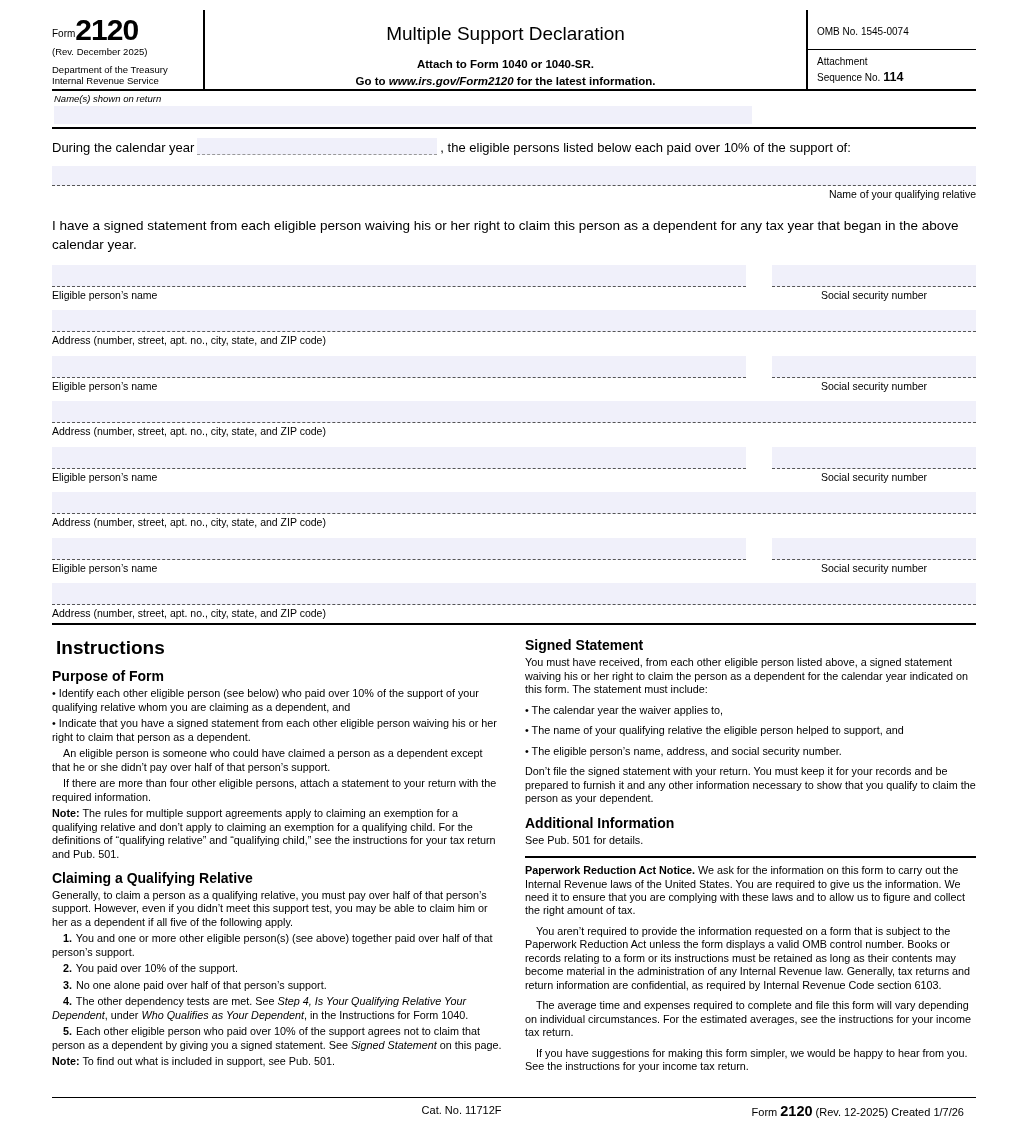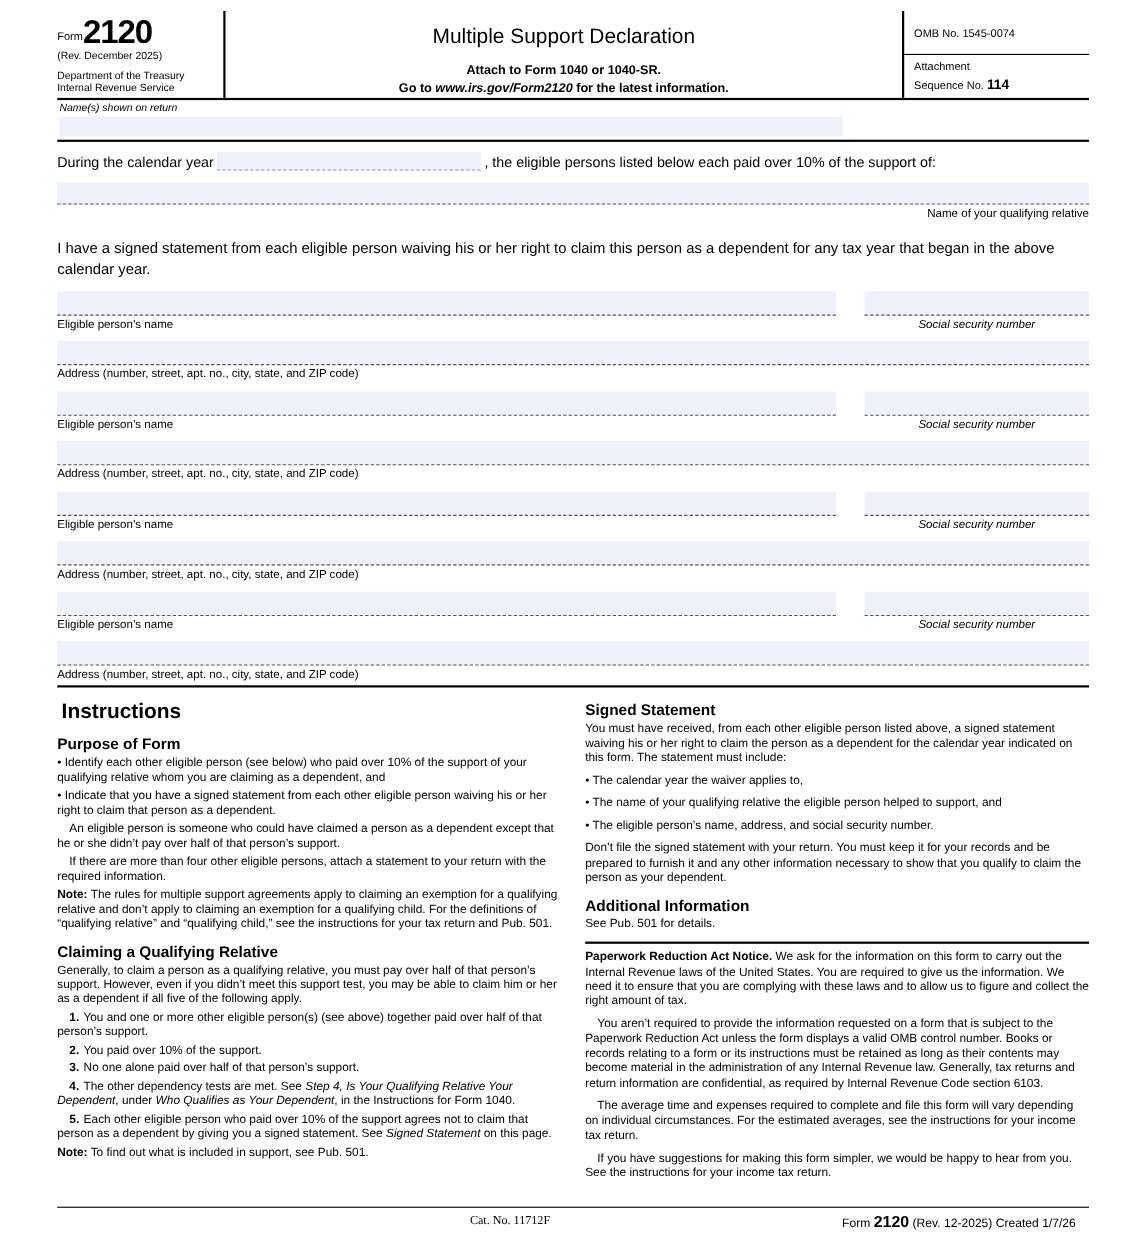--- a/index.html
+++ b/index.html
@@ -1,21 +1,21 @@
 <!DOCTYPE html>
 <html><head>
 <meta charset="utf-8">
 <style>
   * { box-sizing: border-box; }
   html,body { margin:0; padding:0; }
   body {
     width:1024px; height:1139px; background:#fff; color:#000;
     font-family:"Liberation Sans", sans-serif; overflow:hidden;
   }
-  .sheet { padding:10px 34px 0 52px; }
+  .sheet { padding:10px 48px 0 52px; }
 
   
   .hdr { display:grid; grid-template-columns:153px 1fr 170px; border-bottom:2.5px solid #000; }
   .hdr-left { border-right:2px solid #000; padding:6px 6px 3px 0; }
   .form-line { display:flex; align-items:flex-end; }
   .form-word { font-size:10px; padding-bottom:4px; }
   .form-num  { font-size:30px; font-weight:bold; letter-spacing:-1px; line-height:0.9; }
   .rev  { font-size:9.5px; margin-top:3px; }
   .dept { font-size:9.5px; margin-top:7px; line-height:1.18; }
   .hdr-center { text-align:center; padding-top:13px; }
@@ -44,40 +44,40 @@
                border-bottom:1.5px dashed #999; margin:0 3px; }
   .qual-input { height:20px; border-bottom:1.5px dashed #555; margin-top:11px; }
   .qual-label { text-align:right; font-size:10.5px; margin-top:2px; }
   .statement { font-size:13.5px; line-height:1.4; margin-top:17px; }
 
   
   .pblock { margin-top:10px; }
   .prow, .plabels { display:grid; grid-template-columns:1fr 204px; column-gap:26px; }
   .pfield { height:22px; border-bottom:1.5px dashed #555; position:relative; }
   .plabels { font-size:10.5px; margin-top:2px; }
-  .ssn-c { text-align:center;font-style:italic; }
+  .ssn-c { text-align:center; }
   .addr-field { height:22px; border-bottom:1.5px dashed #555; margin-top:9px; }
   .addr-label { font-size:10.5px; margin-top:2px; }
   .form-end { border-bottom:2.5px solid #000; margin-top:4px; }
 
   
   .instr { display:flex; gap:22px; margin-top:10px; }
   .col { flex:1; min-width:0; }
   .ins-title { font-size:19px; font-weight:bold; margin:2px 4px 5px; }
   .h2 { font-size:14px; font-weight:bold; margin:9px 0 2px; }
   .instr p { font-size:10.8px; line-height:1.25; margin:3px 0; }
   .instr p.sp { margin:7px 0; }
   .ind { text-indent:11px; }
   .num b { margin-right:1px; }
   .bar { border-top:2.5px solid #000; margin:9px 0 6px; }
 
   
   .foot { border-top:1.5px solid #000; margin-top:16px; position:relative; height:34px;
           font-size:11px; padding-top:6px; }
-  .cat { position:absolute; left:40%; top:6px;font-family:Liberation Serif, serif; }
+  .cat { position:absolute; left:40%; top:6px; }
   .fref { position:absolute; right:12px; top:5px; }
   .fref .fnum { font-weight:bold; font-size:14.5px; }
 </style>
 </head>
 <body>
 
 <div class="sheet">
 
   <div class="hdr">
     <div class="hdr-left">

